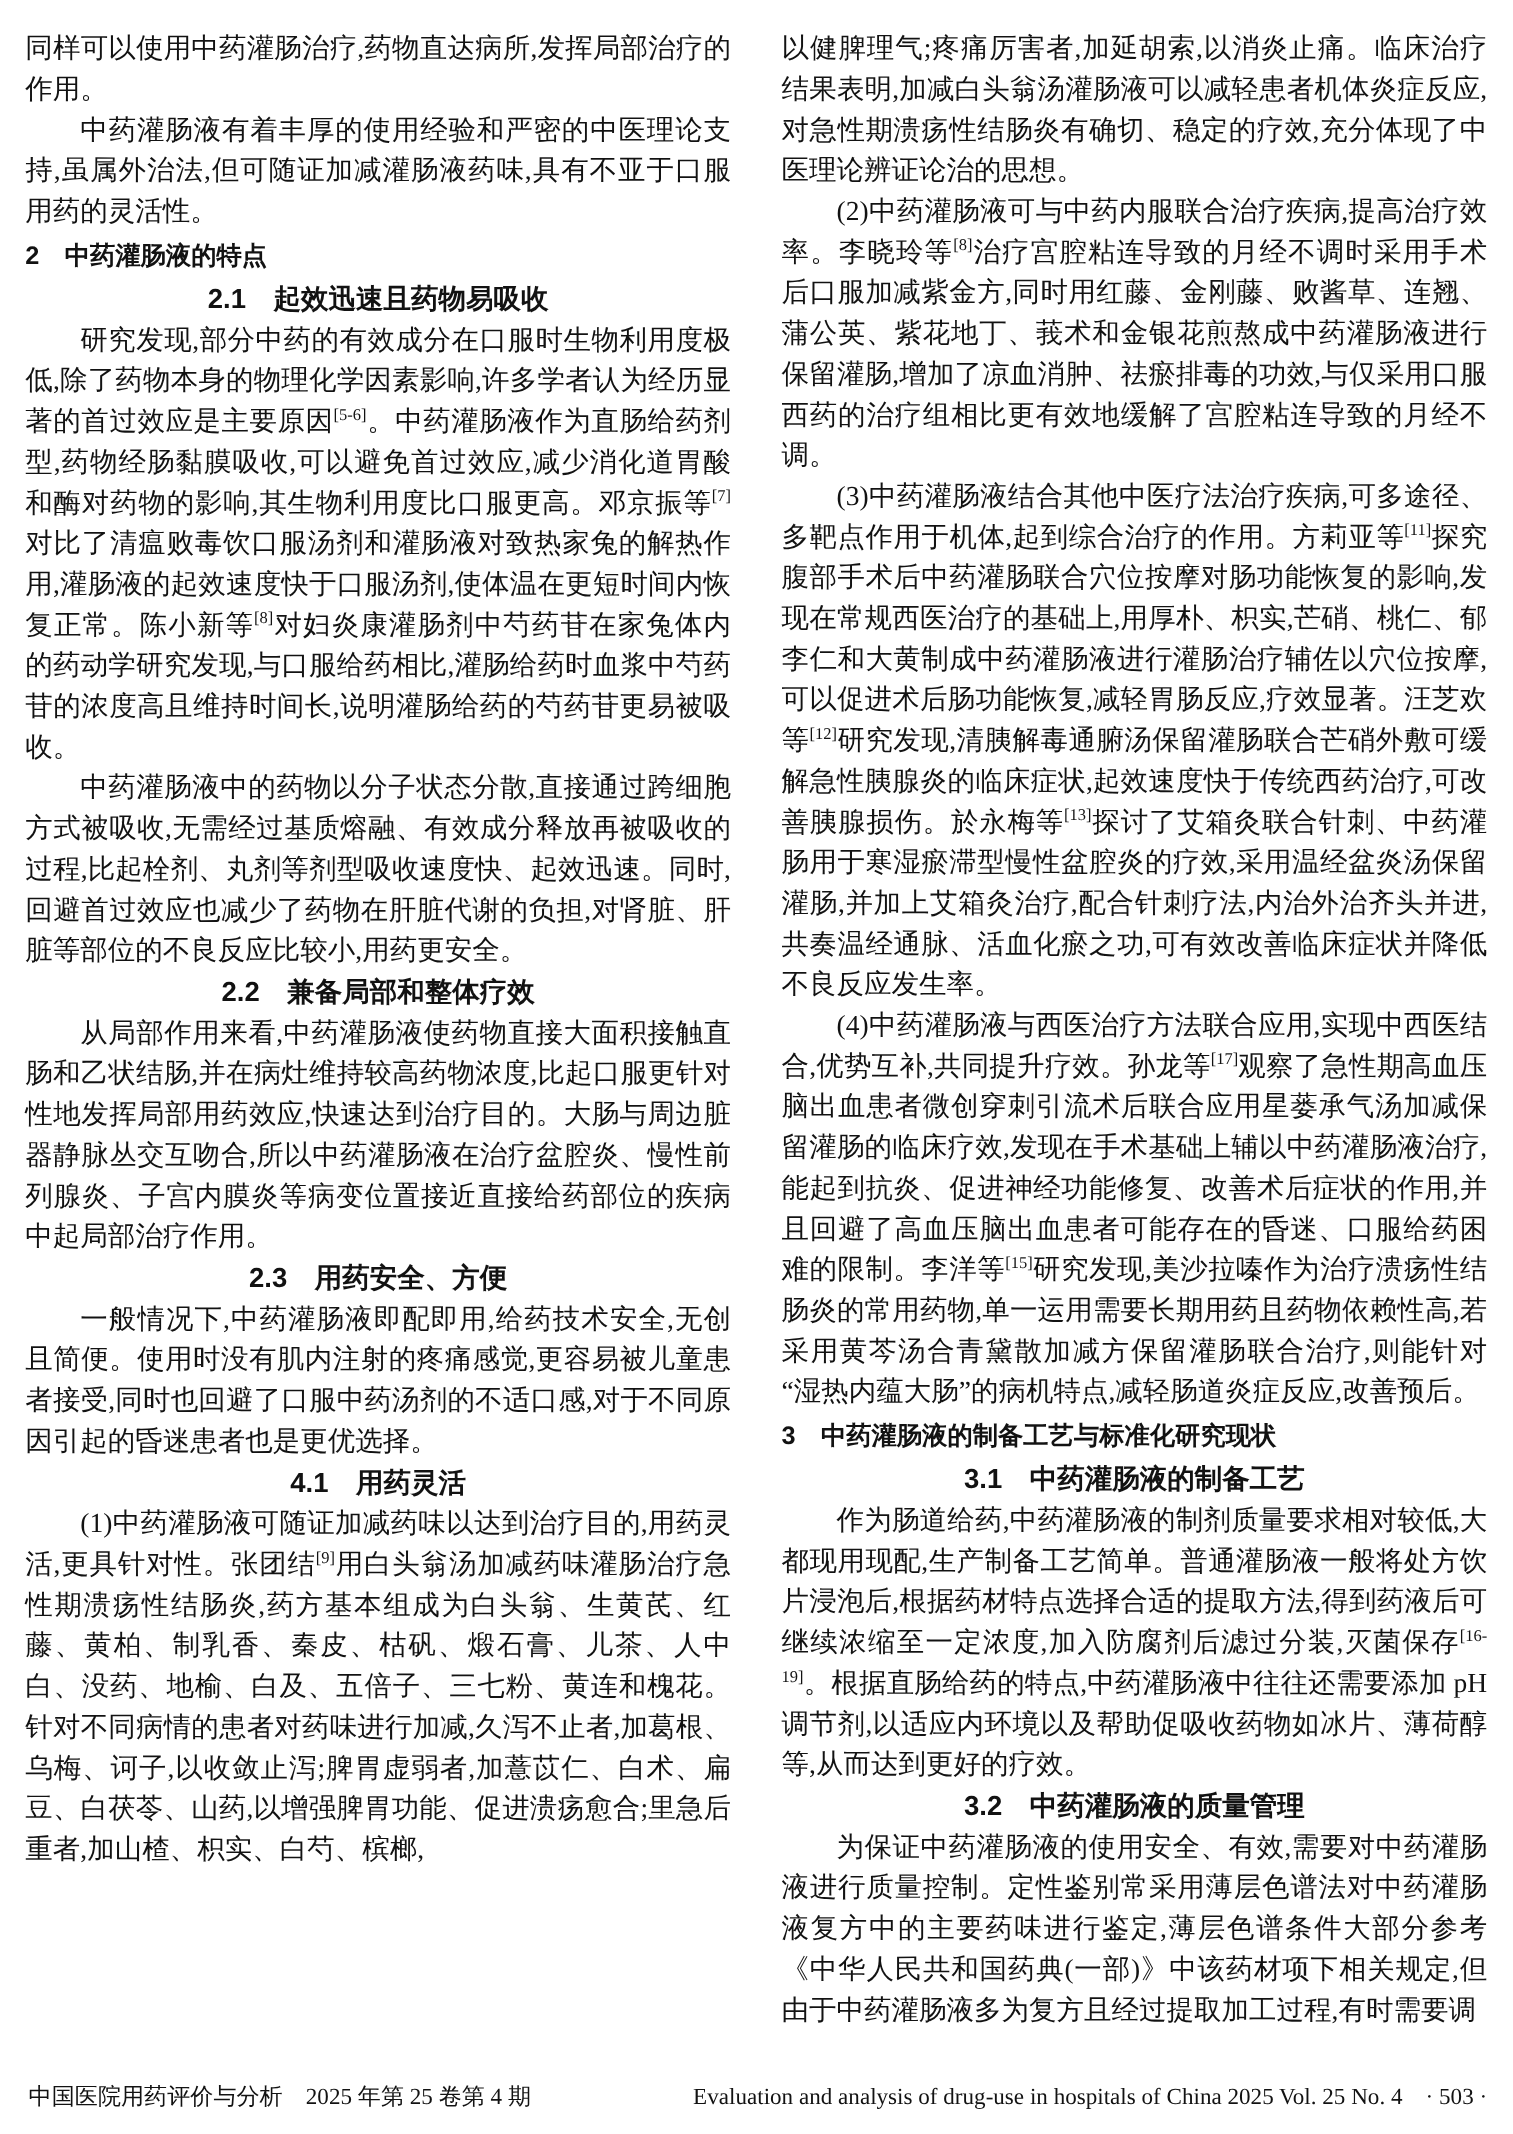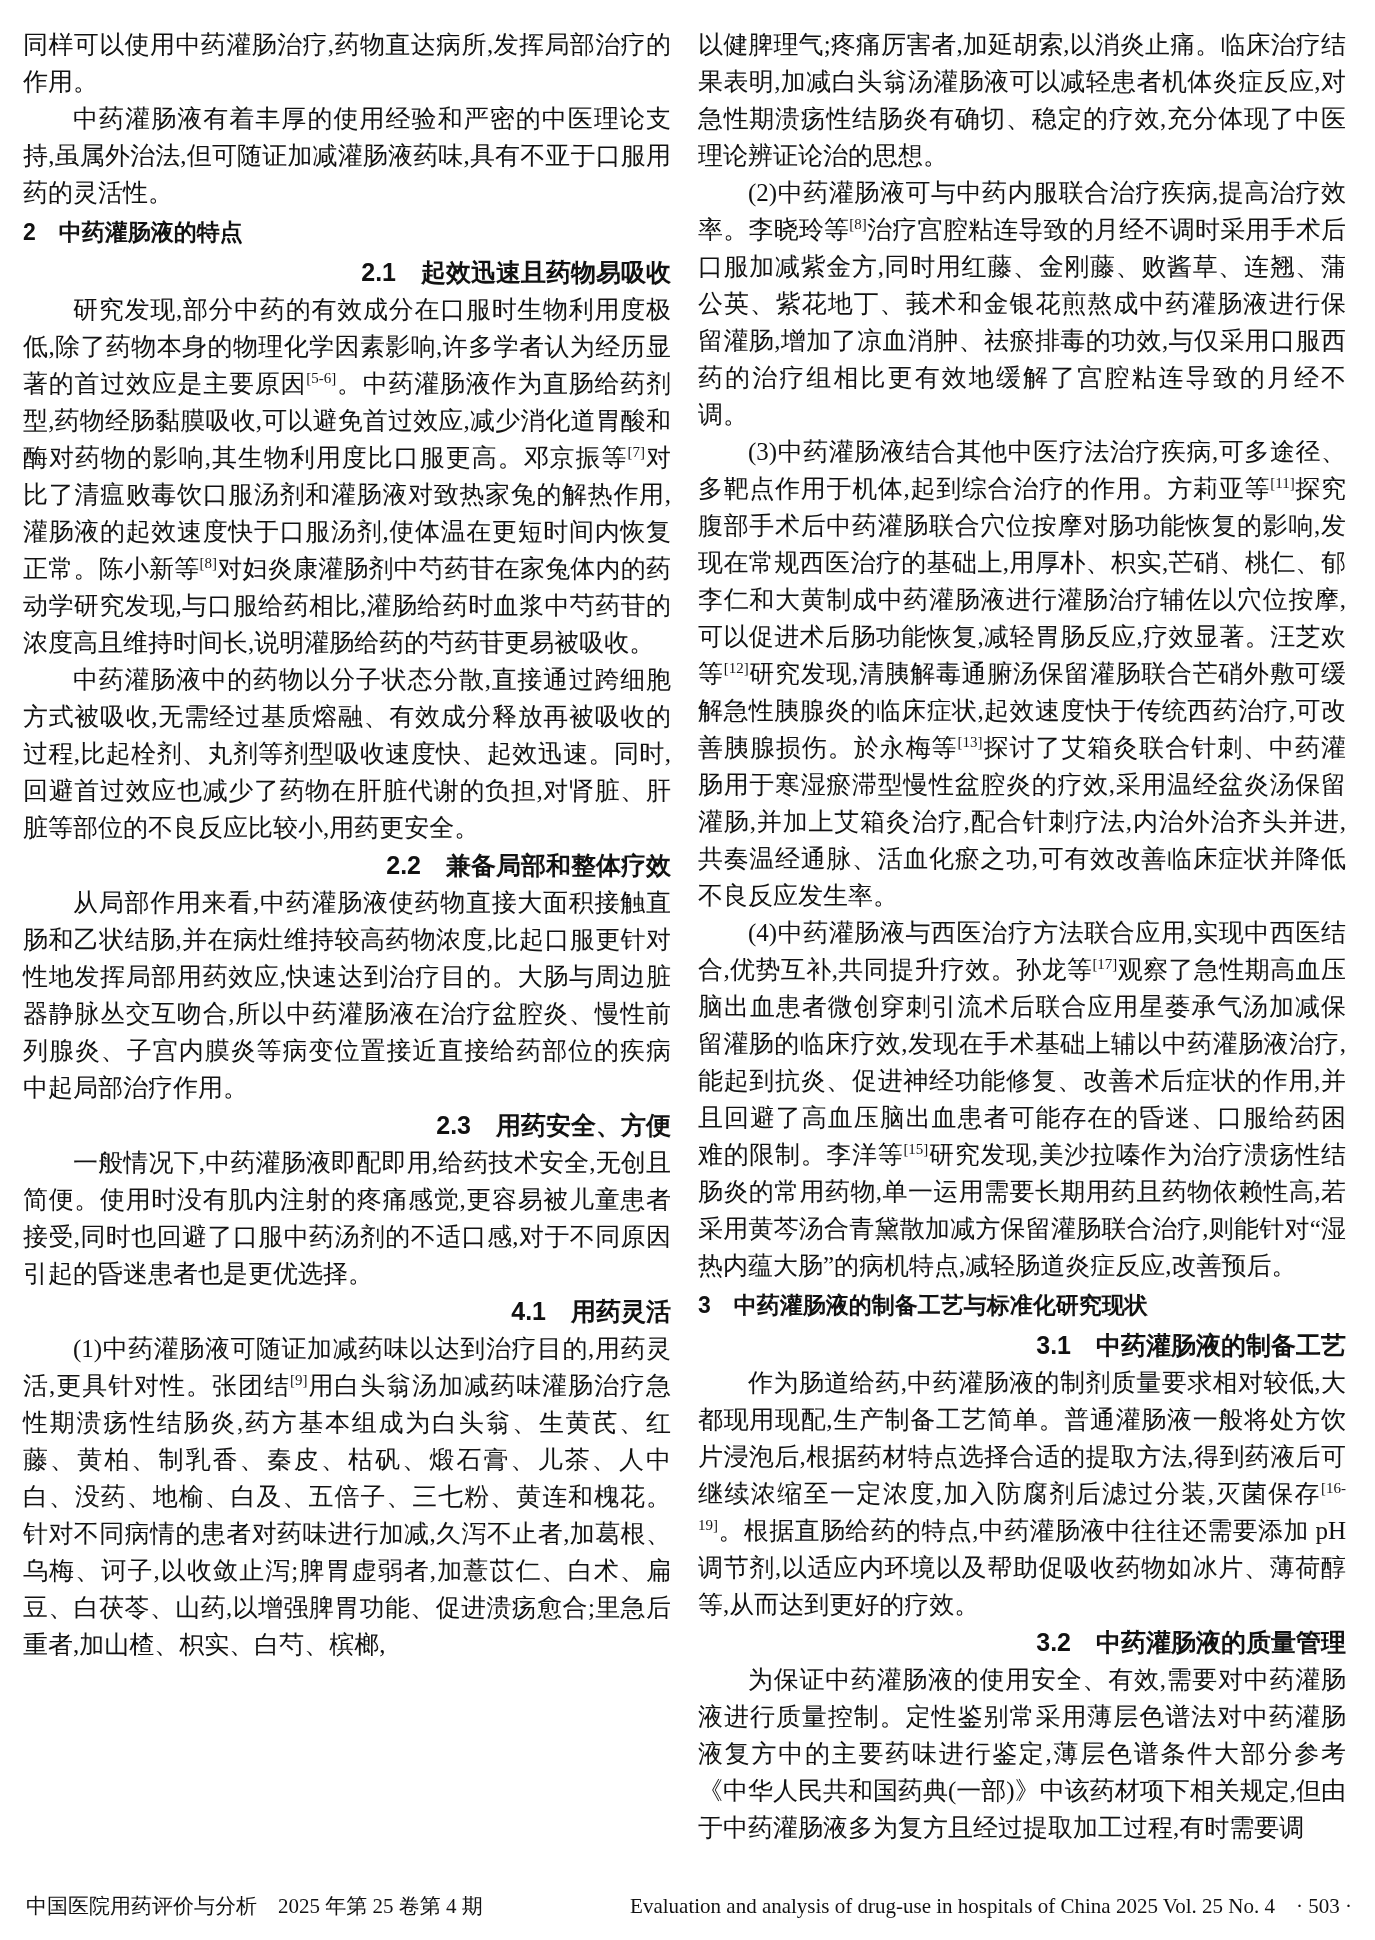--- a/index.html
+++ b/index.html
@@ -2,31 +2,31 @@
 <html lang="zh"><head>
 <meta charset="utf-8">
 <style>
   html,body{margin:0;padding:0;}
   body{
     width:1375px;height:1940px;
     background:#ffffff;color:#121212;
     font-family:"Liberation Serif","DejaVu Serif",serif;
   }
   .page{position:relative;width:1375px;height:1940px;box-sizing:border-box;padding:26px 23px 0 23px;overflow:hidden;}
-  .columns{display:flex;gap:27px;}
+  .columns{display:flex;gap:46px;}
   .col{width:648px;font-size:25px;line-height:37px;text-align:justify;}
   .col p.para{margin:0;text-indent:2em;}
   .col p.para.noindent{text-indent:0;}
   .col .h2{
     font-family:"Liberation Sans","DejaVu Sans",sans-serif;
     font-weight:bold;font-size:23px;line-height:42px;margin:0;text-align:left;
   }
   .col .h3{
     font-family:"Liberation Sans","DejaVu Sans",sans-serif;
-    font-weight:bold;font-size:25px;line-height:38px;margin:0;text-align:right;
+    font-weight:bold;font-size:25px;line-height:38px;margin:0;text-align:center;
   }
   sup{font-size:60%;line-height:0;vertical-align:super;}
   .footer{
     position:absolute;left:26px;right:23px;bottom:20px;
     display:flex;justify-content:space-between;align-items:baseline;
     font-size:21px;white-space:nowrap;
   }
 </style>
 </head>
 <body>

